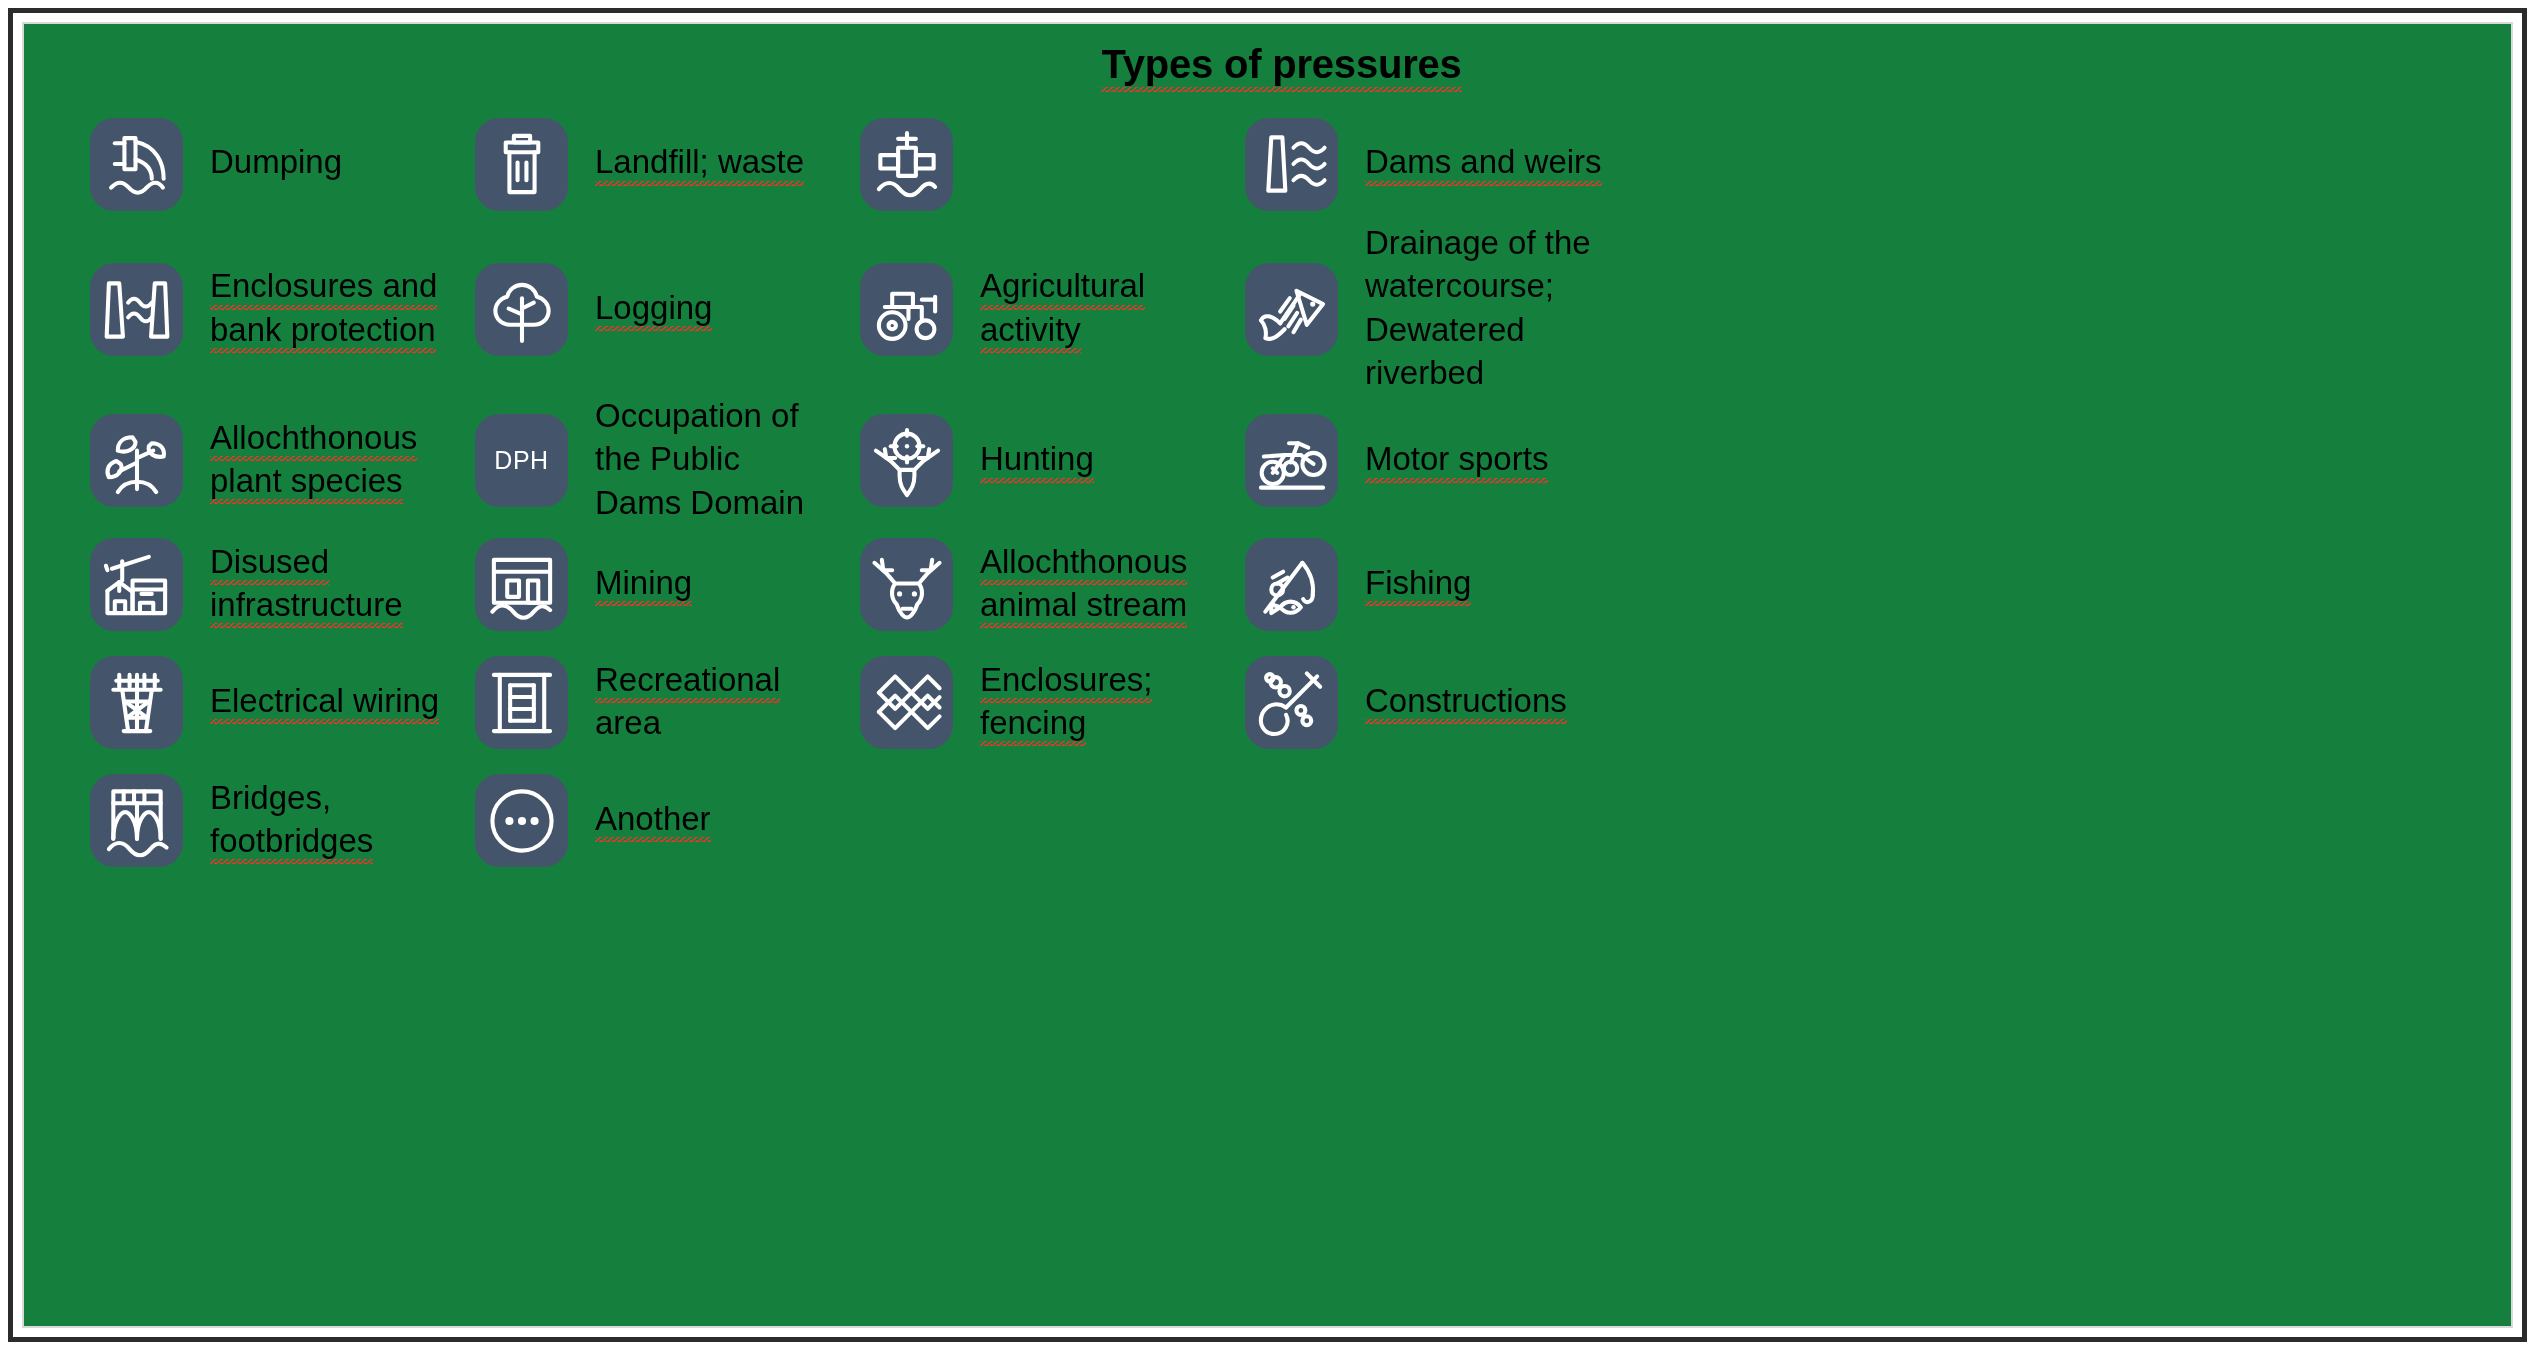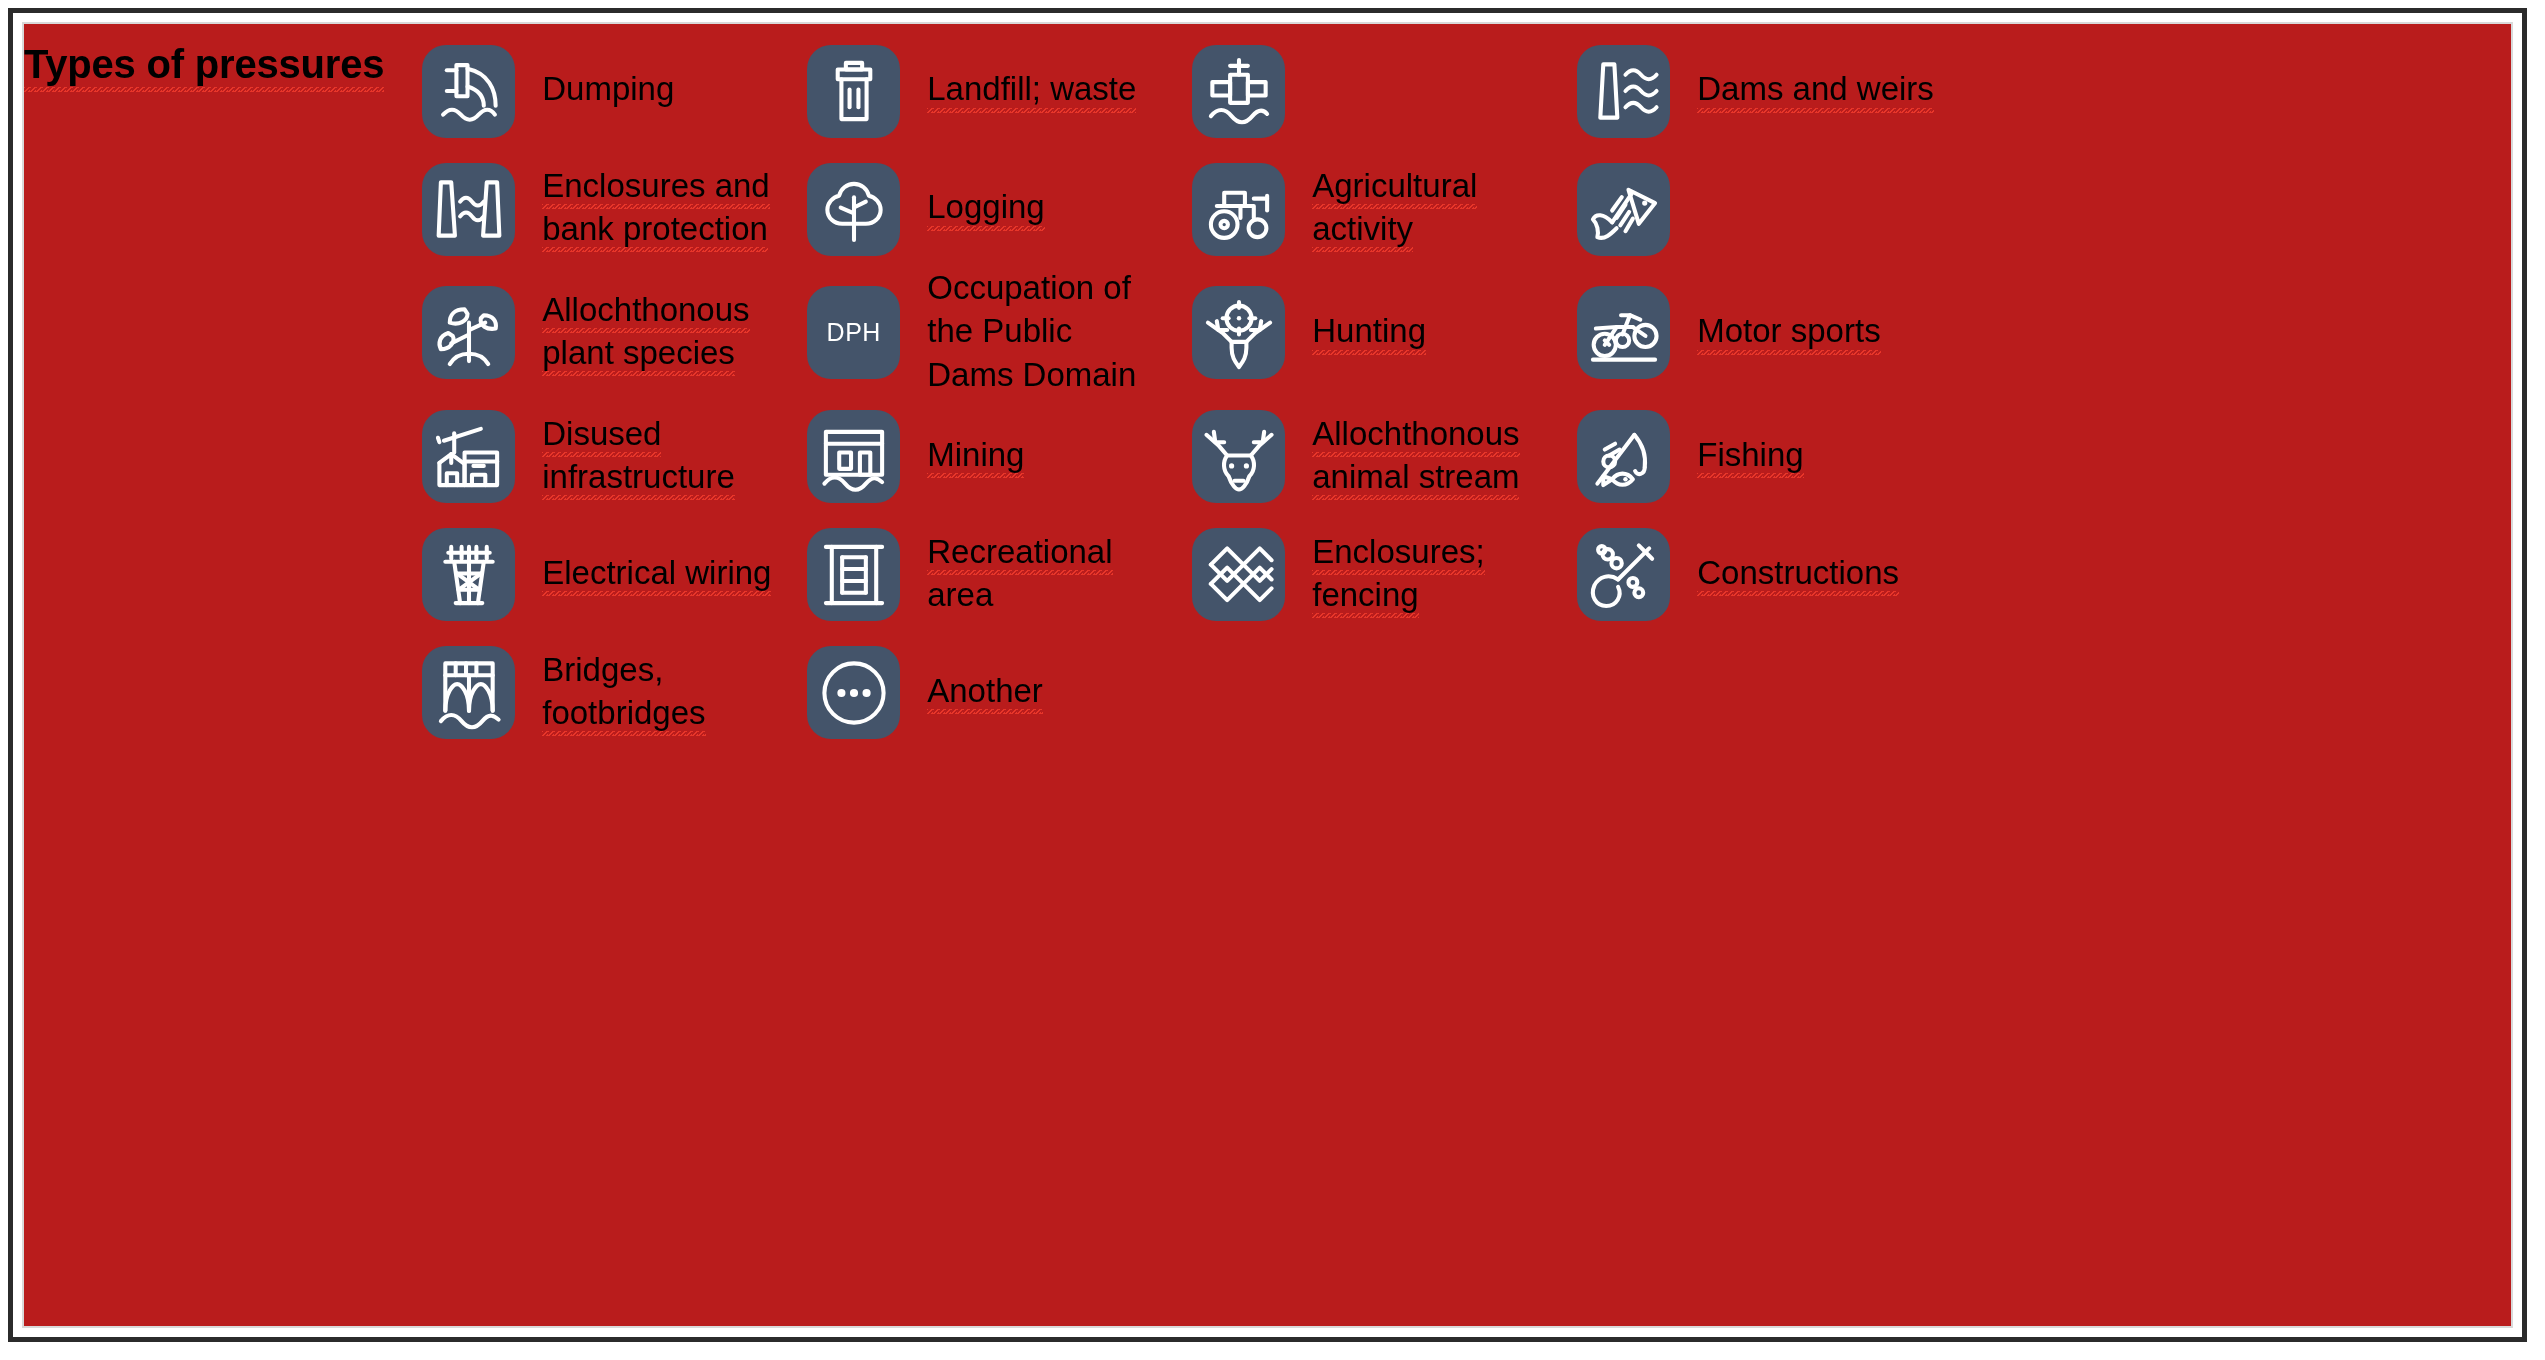--- a/index.html
+++ b/index.html
@@ -26,24 +26,25 @@
     border: 5px solid #2b2b2b;
     box-sizing: border-box;
   }
   #legend-inner {
     position: absolute;
     left: 9px;
     top: 9px;
     right: 9px;
     bottom: 9px;
     border: 2px solid #d9d9d9;
-    background: #b91c1c;
+    background: #15803d;
     box-sizing: border-box;
     display: flex;
-    flex-direction: row;
+    flex-direction: column;
+    padding-left: 28px;
   }
 
   
   #legend-title {
     flex: 0 0 auto;
     text-align: center;
     font-size: 40px;
     font-weight: bold;
     color: #000000;
     padding-top: 18px;
@@ -265,20 +266,26 @@
         <path d="M56 24 L92 42 L70 70 Z"></path>
         <circle cx="78" cy="42" r="3.5" fill="#ffffff" stroke="none"></circle>
         <path d="M60 30 L34 68"></path>
         <path d="M47 34 L34 52"></path>
         <path d="M52 44 L40 62"></path>
         <path d="M57 54 L45 72"></path>
         <path d="M62 63 L52 80"></path>
         <path d="M34 68 c-12 -12 -22 -12 -26 -4 c6 6 8 16 6 24 c10 4 18 -4 26 -12"></path>
       </g>
             </svg>
+          </div>
+          <div class="entry-label">
+            <span class="ln">Drainage of the</span>
+            <span class="ln">watercourse;</span>
+            <span class="ln">Dewatered</span>
+            <span class="ln">riverbed</span>
           </div>
         </div>
         <div class="entry">
           <div class="icon-tile">
             <svg viewBox="0 0 100 100">
       <g fill="none" stroke="#ffffff" stroke-width="5.5" stroke-linecap="round" stroke-linejoin="round">
         <path d="M50 36 V88"></path>
         <path d="M50 52 L26 64"></path>
         <path d="M50 46 L72 36"></path>
         <path d="M44 18 c-14 0 -20 8 -20 18 c12 4 24 -2 24 -12 Z"></path>

